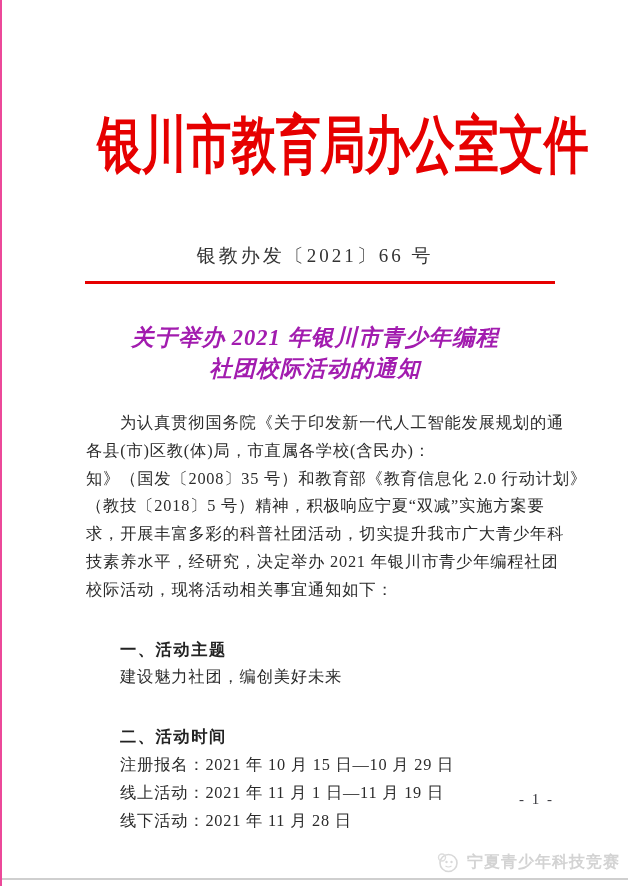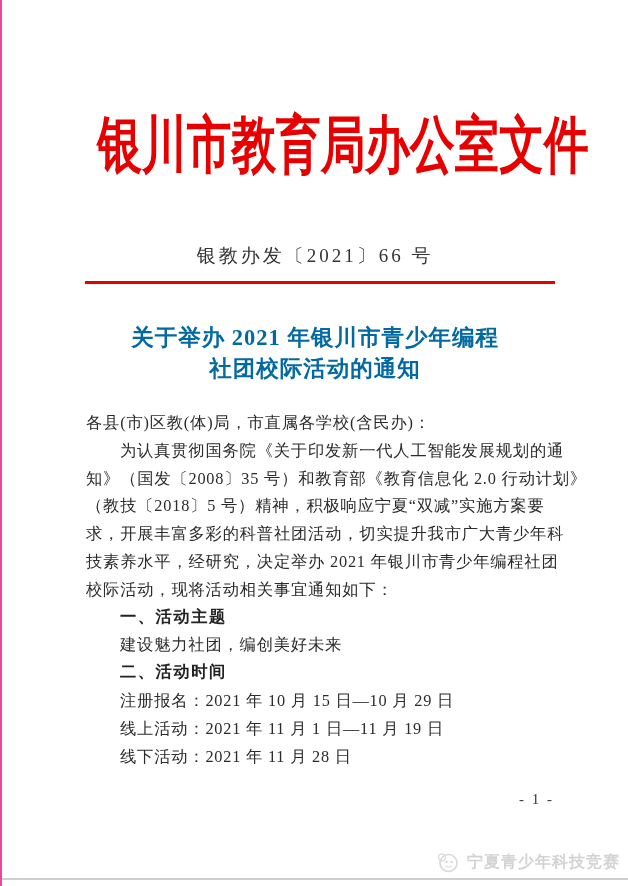--- a/index.html
+++ b/index.html
@@ -60,45 +60,47 @@
   }
   .doc-title {
     position: absolute;
     top: 322px;
     left: 0;
     right: 0;
     text-align: center;
     font-size: 22.5px;
     font-weight: bold;
     line-height: 31px;
-    color: #0369a1;
+    color: #a21caf;
     letter-spacing: 1px;
+    font-style: italic;
   }
   .body-lines {
     position: absolute;
     top: 409px;
     left: 84px;
     width: 478px;
     font-size: 16.3px;
     line-height: 27.8px;
     letter-spacing: 0.8px;
     color: var(--body-text);
   }
   .body-line {
     white-space: nowrap;
   }
   .body-line.indent {
     padding-left: 34px;
   }
   .body-line.heading {
     padding-left: 34px;
     font-weight: bold;
-    font-family: Liberation Mono, monospace;
+    font-family: Liberation Sans, sans-serif;
     letter-spacing: 1.5px;
     color: #222222;
+    margin-top: 32px;
   }
   .page-number {
     position: absolute;
     top: 791px;
     right: 74px;
     font-size: 15px;
     letter-spacing: 2px;
     color: #3a3a40;
   }
   .watermark {
@@ -142,22 +144,22 @@
   <div class="doc-number">银教办发〔2021〕66 号</div>
 
   <div class="red-line"></div>
 
   <div class="doc-title">
     <div>关于举办 2021 年银川市青少年编程</div>
     <div>社团校际活动的通知</div>
   </div>
 
   <div class="body-lines">
+      <div class="body-line indent">为认真贯彻国务院《关于印发新一代人工智能发展规划的通</div>
       <div class="body-line flush">各县(市)区教(体)局，市直属各学校(含民办)：</div>
-      <div class="body-line indent">为认真贯彻国务院《关于印发新一代人工智能发展规划的通</div>
       <div class="body-line flush">知》（国发〔2008〕35 号）和教育部《教育信息化 2.0 行动计划》</div>
       <div class="body-line flush">（教技〔2018〕5 号）精神，积极响应宁夏“双减”实施方案要</div>
       <div class="body-line flush">求，开展丰富多彩的科普社团活动，切实提升我市广大青少年科</div>
       <div class="body-line flush">技素养水平，经研究，决定举办 2021 年银川市青少年编程社团</div>
       <div class="body-line flush">校际活动，现将活动相关事宜通知如下：</div>
       <div class="body-line heading">一、活动主题</div>
       <div class="body-line indent">建设魅力社团，编创美好未来</div>
       <div class="body-line heading">二、活动时间</div>
       <div class="body-line indent">注册报名：2021 年 10 月 15 日—10 月 29 日</div>
       <div class="body-line indent">线上活动：2021 年 11 月 1 日—11 月 19 日</div>

